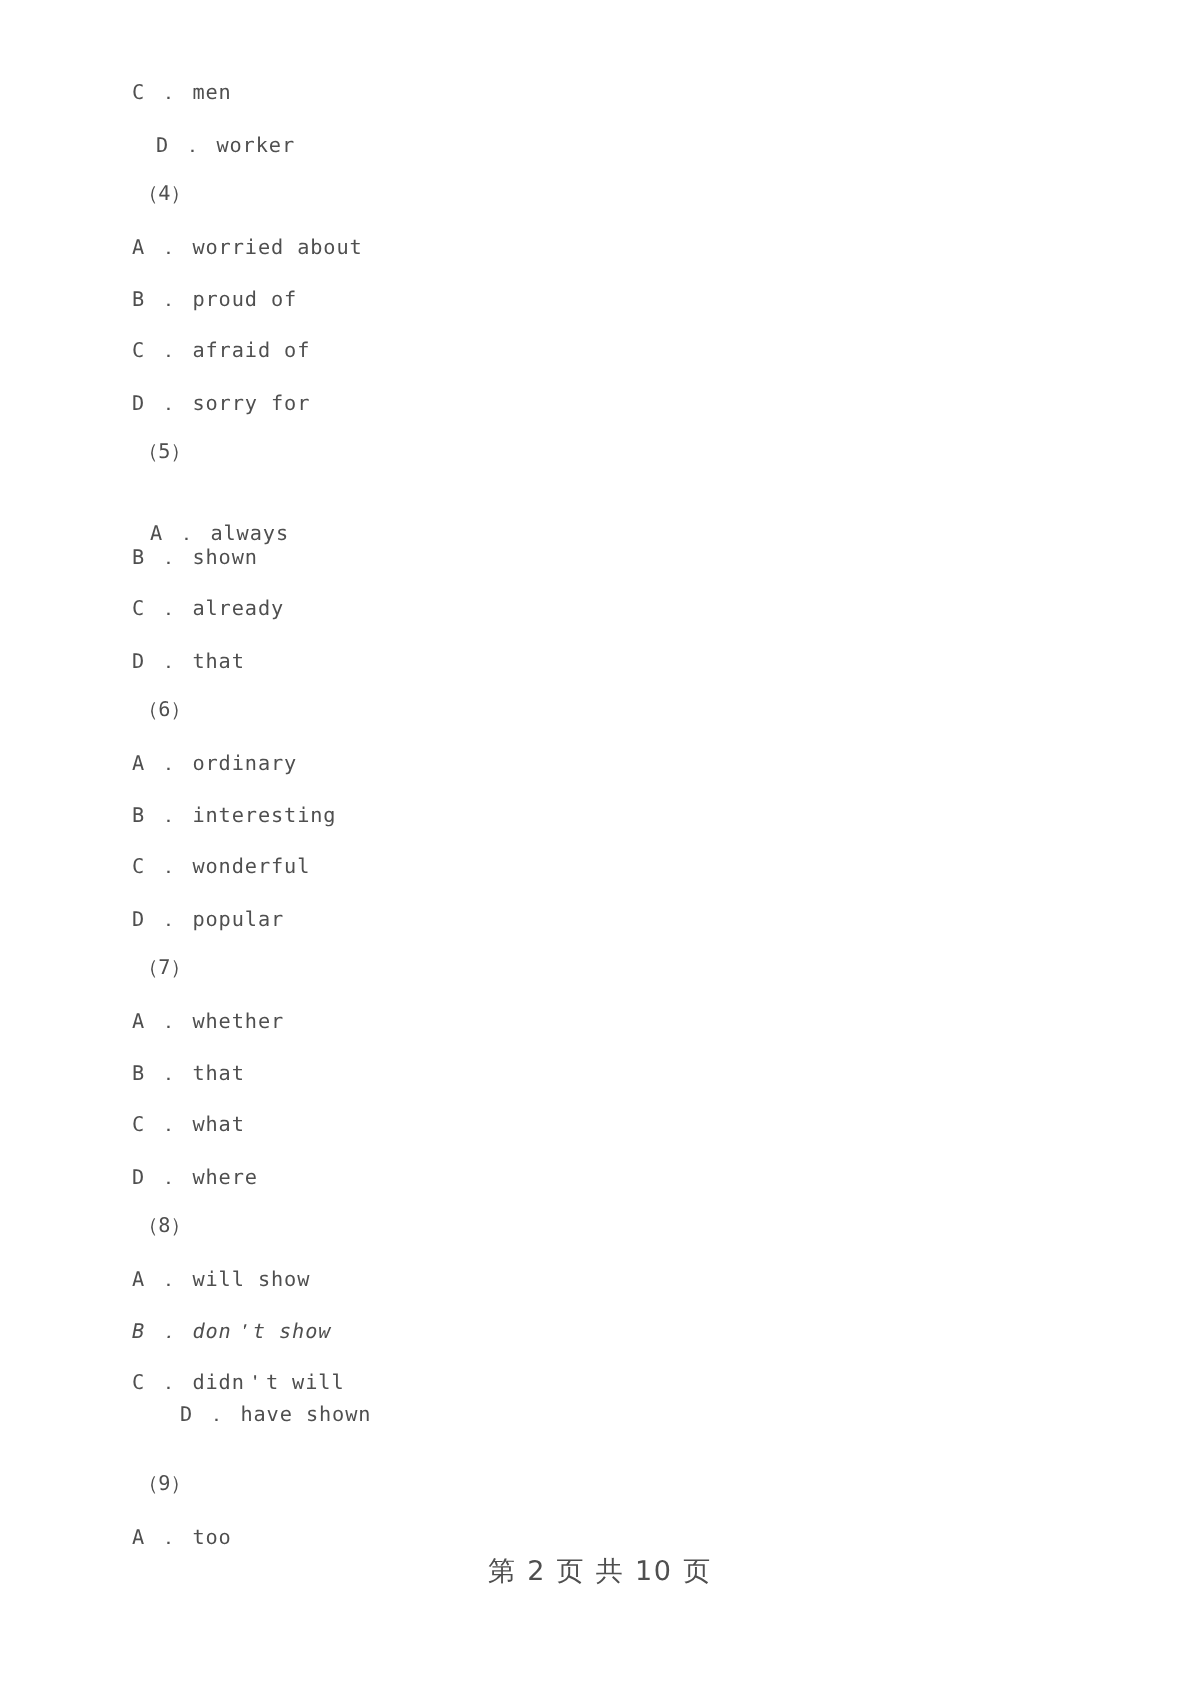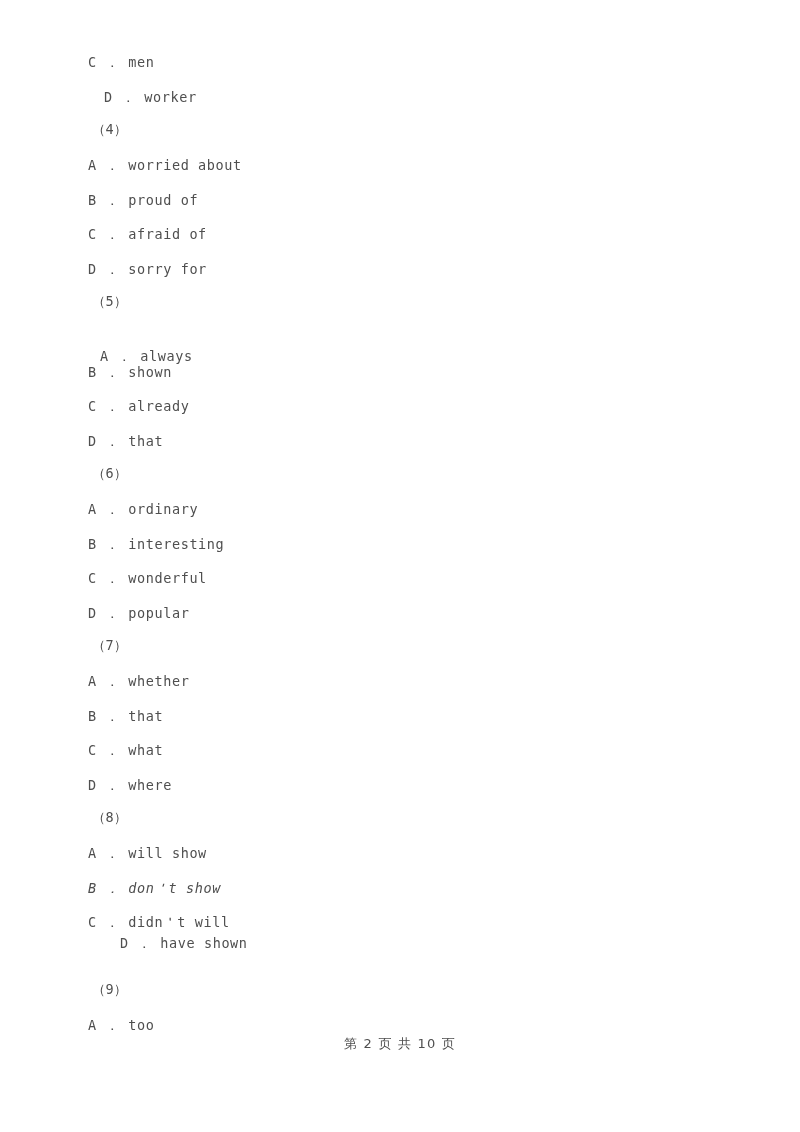--- a/index.html
+++ b/index.html
@@ -39,21 +39,21 @@
     left: 92px;
     letter-spacing: 0px;
   }
   .footer {
     position: absolute;
     top: 1035px;
     left: 0;
     width: 800px;
     text-align: center;
     color: #4f4f4f;
-    font-size: 13px;
+    font-size: 18px;
     letter-spacing: 1.2px;
     white-space: pre;
     font-family: "DejaVu Sans", "Liberation Sans", sans-serif;
   }
 </style>
 </head>
 <body>
 
 <div class="page">
 

